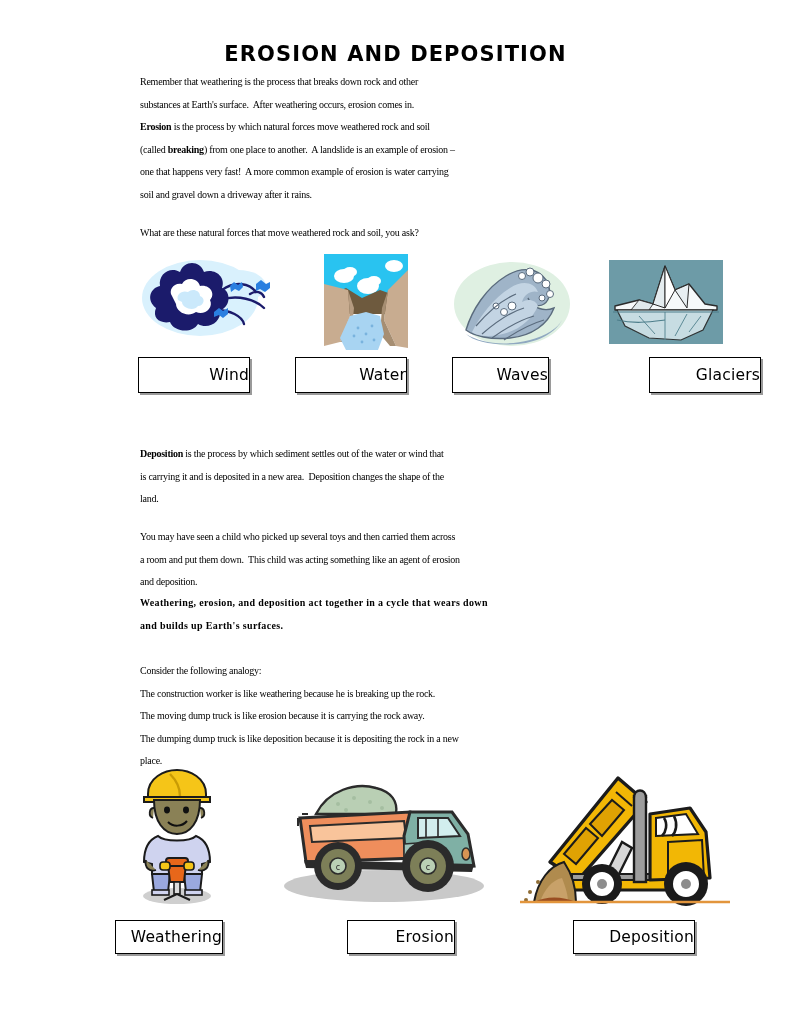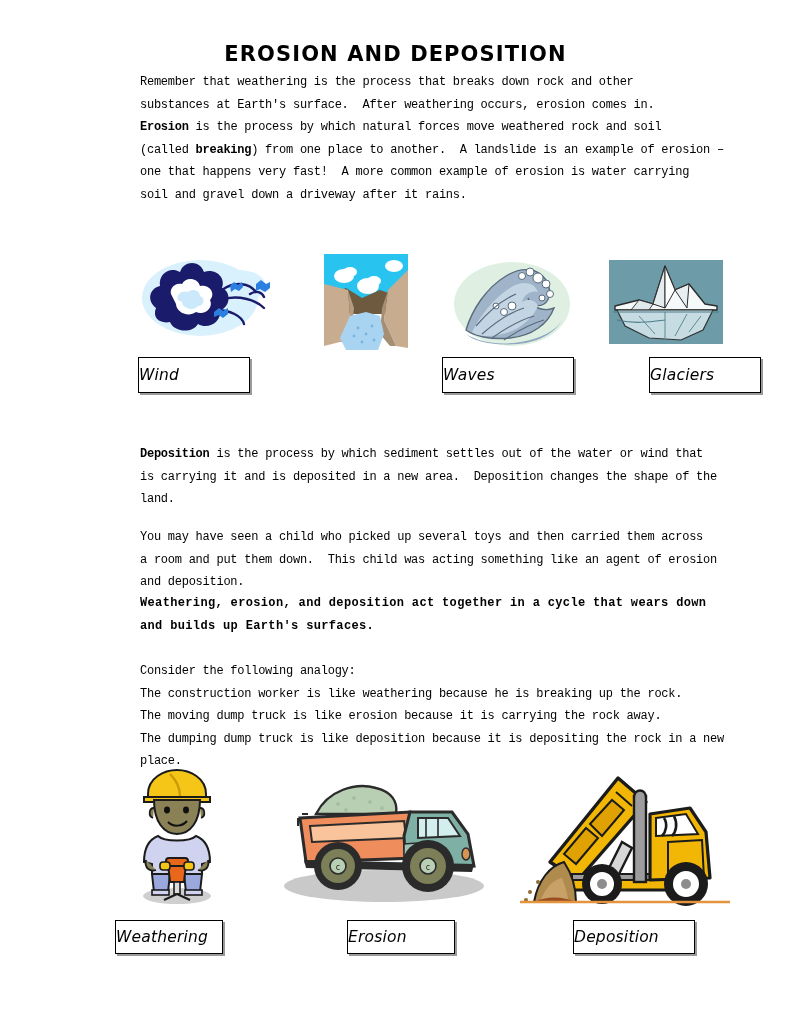--- a/index.html
+++ b/index.html
@@ -29,23 +29,23 @@
     text-align: center;
     font-size: 21px;
     font-weight: bold;
     letter-spacing: 1.1px;
     font-family: "DejaVu Sans", sans-serif;
   }
   .body-text {
     position: absolute;
     left: 140px;
     width: 608px;
-    font-size: 12px;
+    font-size: 10px;
     line-height: 22.6px;
-    font-family: Liberation Mono, monospace;
+    font-family: Liberation Serif, serif;
     letter-spacing: -0.25px;
     white-space: pre-wrap;
   }
   .p1 { top: 71px; }
   .p2 { top: 222px; }
   .p3 { top: 419px; margin-top: 24px; }
   .p4 { top: 526px; }
   .p5 { top: 592px; font-weight: bold; letter-spacing: 0.35px; }
   .p6 { top: 660px; }
 
@@ -53,27 +53,26 @@
   .row1 { position: absolute; left: 0; top: 250px; width: 791px; height: 150px; }
   .fig { position: absolute; }
 
   .label-box {
     position: absolute;
     border: 1.5px solid #000;
     background: #fff;
     box-shadow: 2px 2px 0 0 #9a9a9a;
     display: flex;
     align-items: center;
-    justify-content: flex-start;
+    justify-content: flex-end;
     font-size: 15.5px;
     font-family: "DejaVu Sans", sans-serif;
     letter-spacing: 0.2px;
     color: #000;
     box-sizing: border-box;
-    font-style: italic;
   }
 
   
   .row2 { position: absolute; left: 0; top: 762px; width: 791px; height: 200px; }
 
   svg { display: block; overflow: visible; }
 </style>
 </head>
 <body>
 
@@ -81,20 +80,21 @@
 
   <div class="doc-title">EROSION AND DEPOSITION</div>
 
   <div class="body-text p1">Remember that weathering is the process that breaks down rock and other
 substances at Earth's surface.  After weathering occurs, erosion comes in.
 <b>Erosion</b> is the process by which natural forces move weathered rock and soil
 (called <b>breaking</b>) from one place to another.  A landslide is an example of erosion –
 one that happens very fast!  A more common example of erosion is water carrying
 soil and gravel down a driveway after it rains.</div>
 
+  <div class="body-text p2">What are these natural forces that move weathered rock and soil, you ask?</div>
 
   <div class="row1">
 
     <div class="fig" style="left:138px; top:0px; width:140px; height:100px;">
       <svg width="140" height="100" viewBox="0 0 140 100">
         <ellipse cx="62" cy="48" rx="58" ry="38" fill="#d9f1fd"></ellipse>
         <ellipse cx="100" cy="36" rx="28" ry="16" fill="#d9f1fd"></ellipse>
         <path d="M18,58 C8,50 12,38 22,36 C20,24 32,16 42,22 C46,10 62,10 66,22
                  C78,18 88,28 84,38 C94,42 92,58 82,60 C84,72 70,80 60,74
                  C54,84 36,82 32,72 C22,74 14,68 18,58 Z" fill="#1b1b6b"></path>
@@ -137,20 +137,23 @@
         <path d="M40,66 L56,62 L70,66 L74,84 L68,100 L36,100 L30,88 Z" fill="#a8d4f2"></path>
         <g fill="#6aa8d8" opacity="0.75">
           <circle cx="48" cy="78" r="1.4"></circle>
             <circle cx="56" cy="84" r="1.4"></circle>
           <circle cx="62" cy="76" r="1.4"></circle>
             <circle cx="52" cy="92" r="1.4"></circle>
           <circle cx="64" cy="90" r="1.4"></circle>
             <circle cx="44" cy="86" r="1.4"></circle>
         </g>
       </svg>
+    </div>
+    <div class="label-box" style="left:295px; top:107px; width:112px; height:36px;">
+      <span>Water</span>
     </div>
 
     <div class="fig" style="left:452px; top:4px; width:124px; height:96px;">
       <svg width="124" height="96" viewBox="0 0 124 96">
         <ellipse cx="60" cy="50" rx="58" ry="42" fill="#dff0e2"></ellipse>
         <path d="M14,76 C20,56 34,34 54,22 C70,12 86,14 94,26 C100,36 98,46 92,50
                  C86,54 78,50 76,44 C80,54 92,58 102,54 C96,70 80,82 58,84
                  C38,86 22,82 14,76 Z" fill="#9fb4c8" stroke="#5a6b7d" stroke-width="1.4"></path>
         <path d="M20,78 C28,62 42,44 58,34 C70,26 82,28 86,38 C80,36 72,40 70,48
                  C76,44 84,46 86,52 C78,70 58,82 36,82 C28,82 22,80 20,78 Z" fill="#c3d4e3"></path>
@@ -168,21 +171,21 @@
         <g stroke="#5a6b7d" stroke-width="1.2" fill="none">
           <path d="M24,72 C36,58 50,46 64,40"></path>
           <path d="M30,80 C44,68 58,58 72,54"></path>
           <path d="M40,84 C54,74 68,66 82,62"></path>
           <path d="M52,86 C64,78 78,70 92,66"></path>
         </g>
         <path d="M14,80 C30,90 54,92 78,86 C94,82 106,74 110,66
                  C104,78 88,88 66,90 C44,92 22,88 14,80 Z" fill="#8fa8c0"></path>
       </svg>
     </div>
-    <div class="label-box" style="left:442px; top:107px; width:132px; height:36px;">
+    <div class="label-box" style="left:452px; top:107px; width:97px; height:36px;">
       <span>Waves</span>
     </div>
 
     <div class="fig" style="left:609px; top:10px; width:114px; height:84px;">
       <svg width="114" height="84" viewBox="0 0 114 84">
         <rect x="0" y="0" width="114" height="84" fill="#6d9ba7"></rect>
         <path d="M6,46 L30,40 L44,44 L56,6 L66,30 L80,24 L96,44 L108,46 L108,50 L6,50 Z" fill="#f6f9fa" stroke="#2b2b2b" stroke-width="1.4" stroke-linejoin="round"></path>
         <path d="M56,6 L44,44 L56,48 Z" fill="#e4ecef" stroke="#2b2b2b" stroke-width="1"></path>
         <path d="M56,6 L66,30 L56,48 Z" fill="#ffffff" stroke="#2b2b2b" stroke-width="1"></path>
         <path d="M66,30 L80,24 L78,48 Z" fill="#e8eff2" stroke="#2b2b2b" stroke-width="1"></path>

